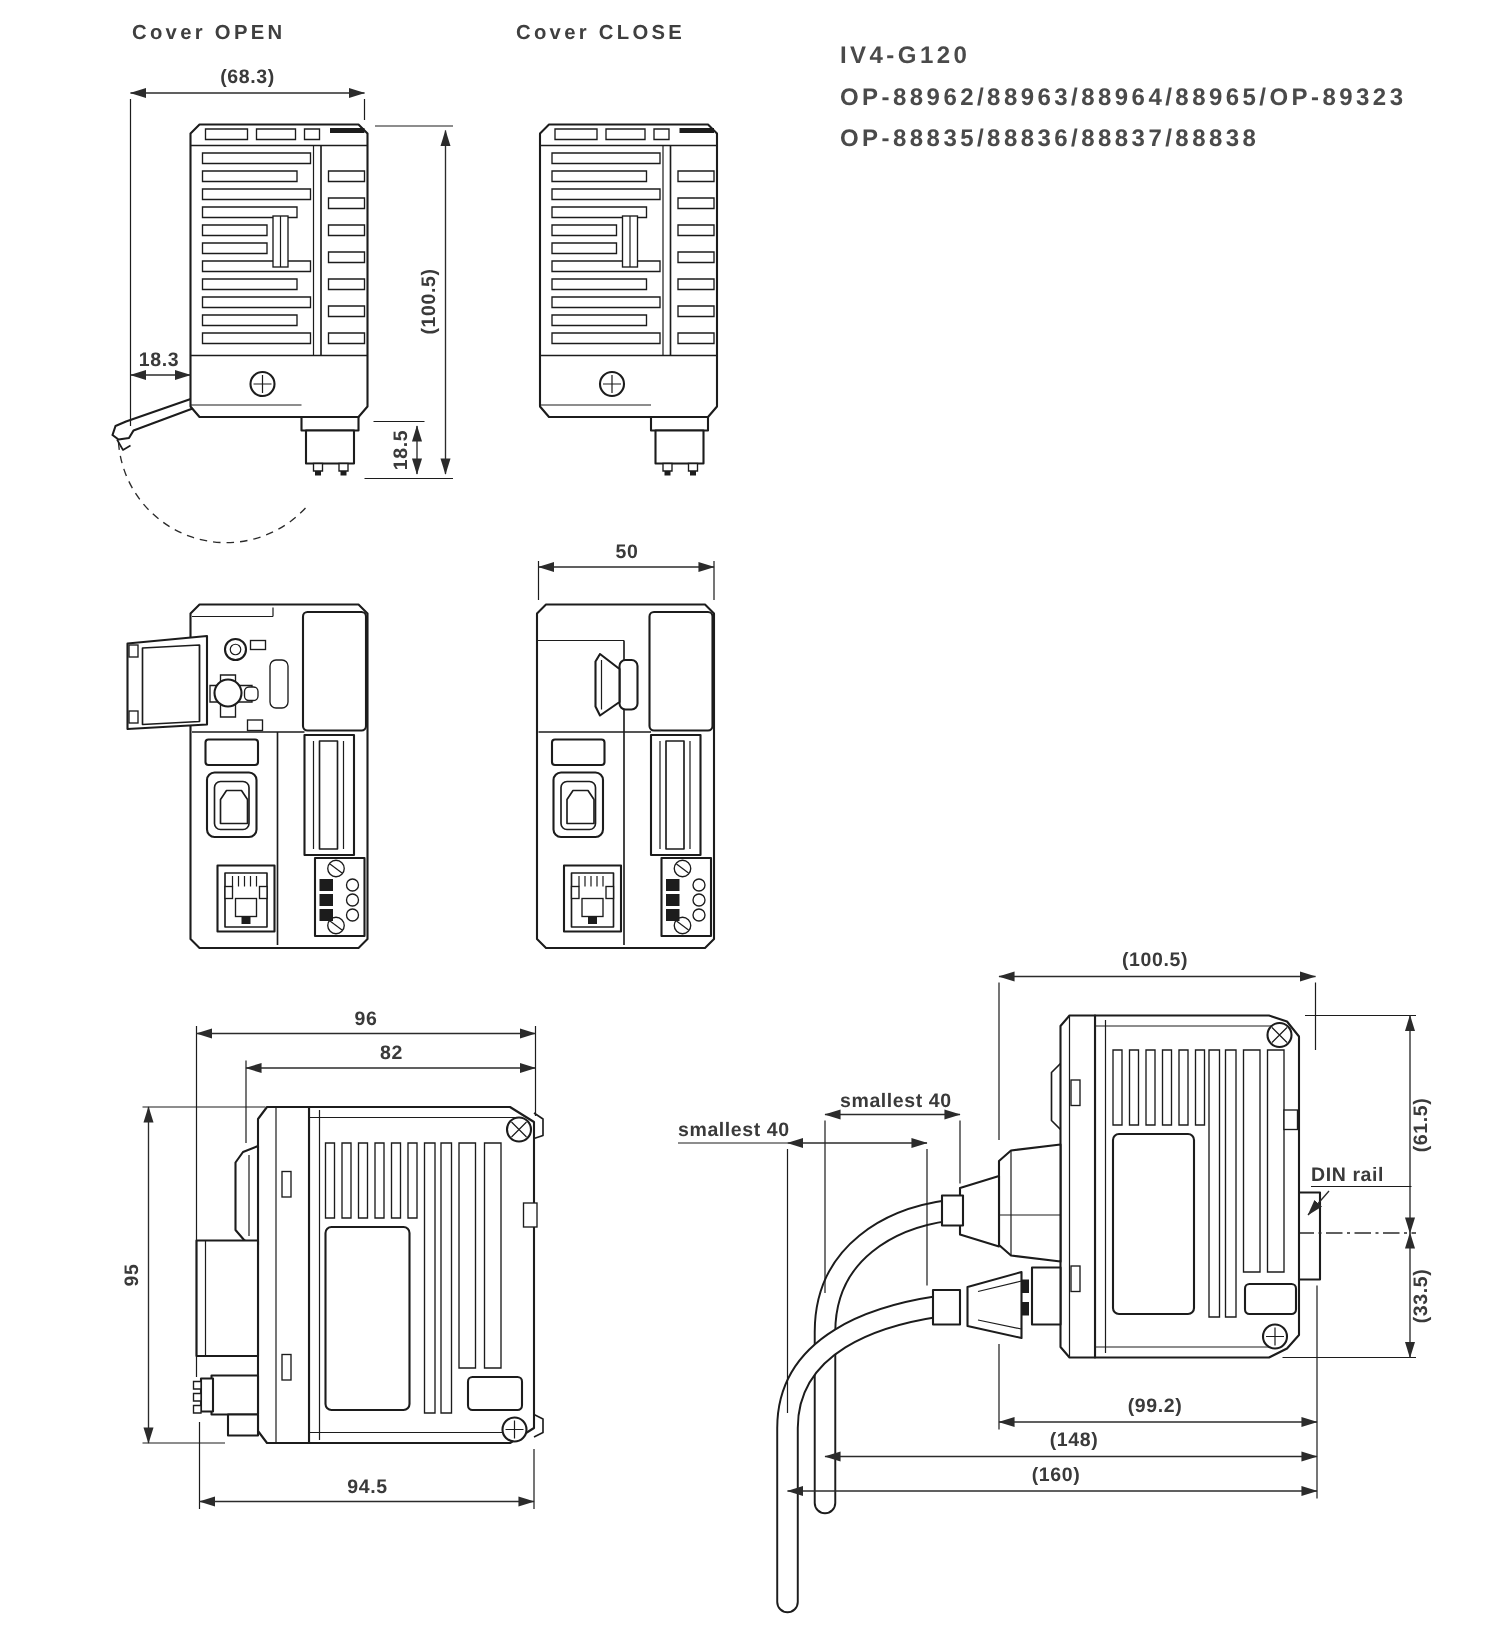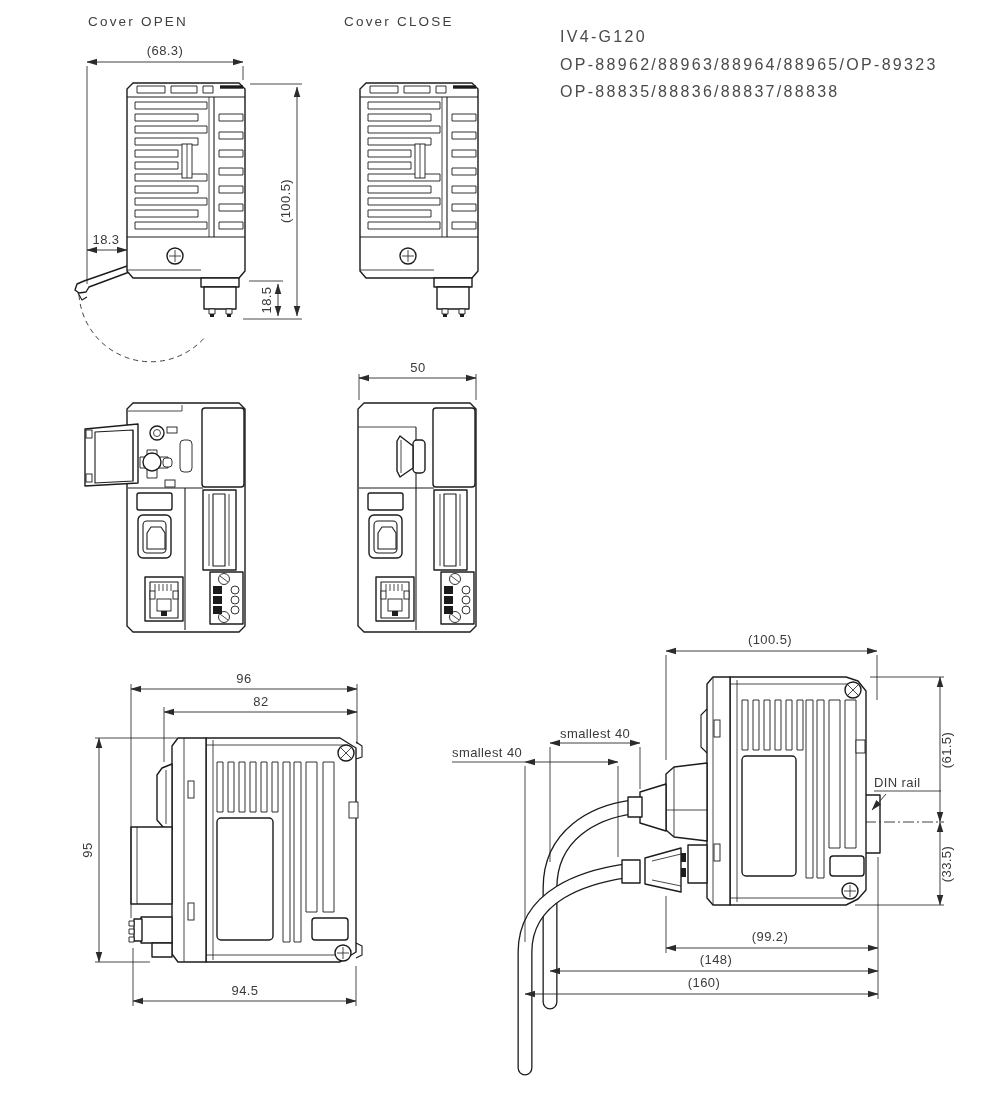--- a/index.html
+++ b/index.html
@@ -1,16 +1,16 @@
 <!DOCTYPE html>
 <html><head>
 <meta charset="utf-8">
 <style>
   html,body{margin:0;padding:0;background:#fff;}
-  #stage{position:relative;width:1000px;height:1100px;background:#fff;overflow:hidden;}
+  #stage{position:relative;width:1000px;height:1100px;background:#fff;overflow:hidden;font-weight:bold;}
   svg{display:block;}
   
   .o{fill:#fff;stroke:#1c1c1c;stroke-width:1.4;stroke-linejoin:round;}
   .l{fill:none;stroke:#1c1c1c;stroke-width:1.1;stroke-linejoin:round;}
   .t{fill:none;stroke:#1c1c1c;stroke-width:.8;}
   .s{fill:#fff;stroke:#1c1c1c;stroke-width:.9;}
   .d{fill:none;stroke:#2b2b2b;stroke-width:.9;}
   .dash{stroke-dasharray:5 4;}
   .dashdot{stroke-dasharray:11 3 2 3;}
   .dk{fill:#1c1c1c;stroke:none;}

